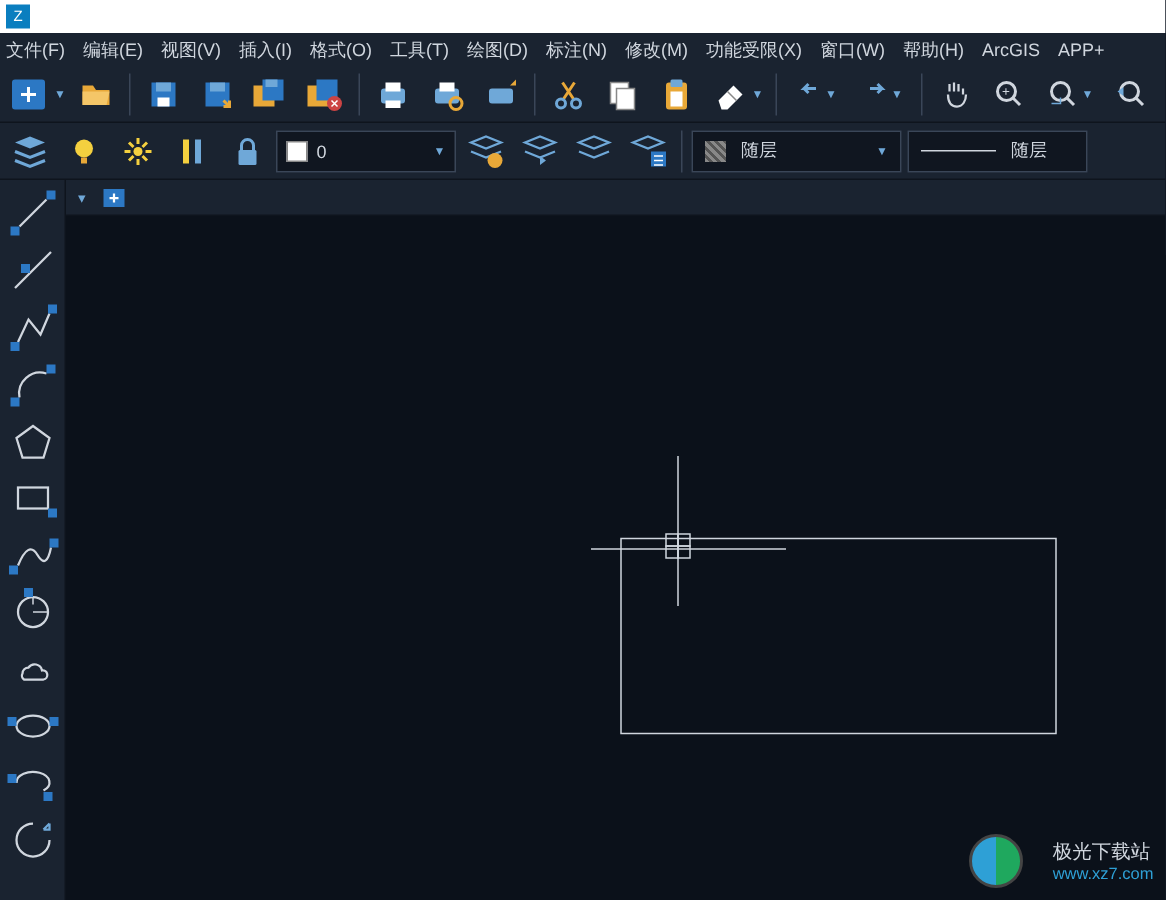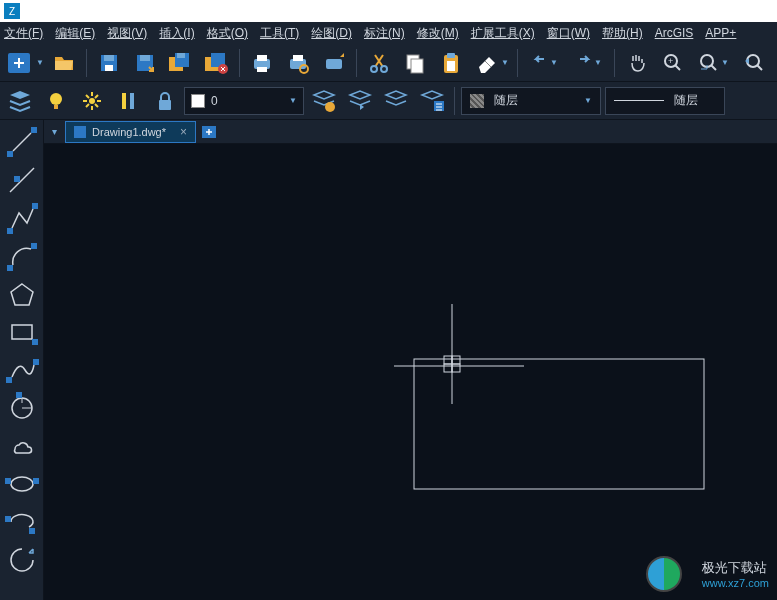--- a/index.html
+++ b/index.html
@@ -1,20 +1,20 @@
 <!DOCTYPE html>
 <html><head>
 <meta charset="utf-8">
 <style>
 * { margin: 0; padding: 0; box-sizing: border-box; font-family: "Microsoft YaHei", Arial, sans-serif; }
 body { width: 777px; height: 600px; background: #1a2330; overflow: hidden; position: relative; }
 .titlebar { height: 22px; background: #fff; display: flex; align-items: center; padding-left: 4px; font-size: 12px; color: #222; }
 .titlebar .app-icon { width: 16px; height: 16px; background: #0a7ebf; margin-right: 4px; display: flex; align-items: center; justify-content: center; color: #fff; font-size: 10px; }
 .menubar { height: 22px; background: #1a2330; display: flex; align-items: center; padding: 0 4px; gap: 12px; font-size: 12px; color: #d0d6de; }
-.menubar .item { cursor: pointer; text-decoration: underline; }
+.menubar .item { cursor: pointer; }
 .toolbar1 { height: 38px; background: #1a2330; display: flex; align-items: center; padding: 2px 4px; gap: 4px; border-bottom: 1px solid #0e141d; }
 .tbtn { width: 32px; height: 32px; display: flex; align-items: center; justify-content: center; cursor: pointer; border-radius: 2px; }
 .tbtn.wide { width: 40px; }
 .sep { width: 1px; height: 28px; background: #3a4658; margin: 0 2px; }
 .dd-arrow { color: #6fa8d8; font-size: 8px; }
 .toolbar2 { height: 38px; background: #1a2330; display: flex; align-items: center; padding: 2px 4px; gap: 4px; border-bottom: 1px solid #0e141d; }
 .layer-dd { height: 28px; background: #101620; border: 1px solid #3a4658; display: flex; align-items: center; padding: 0 6px; gap: 6px; min-width: 120px; }
 .layer-dd .swatch { width: 14px; height: 14px; background: #fff; border: 1px solid #888; }
 .layer-dd .txt { color: #d0d6de; font-size: 12px; flex: 1; }
 .ltype-dd { height: 28px; background: #101620; border: 1px solid #3a4658; display: flex; align-items: center; padding: 0 8px; gap: 10px; min-width: 140px; }
@@ -50,21 +50,21 @@
 <div class="menubar">
   <span class="item">文件(F)</span>
   <span class="item">编辑(E)</span>
   <span class="item">视图(V)</span>
   <span class="item">插入(I)</span>
   <span class="item">格式(O)</span>
   <span class="item">工具(T)</span>
   <span class="item">绘图(D)</span>
   <span class="item">标注(N)</span>
   <span class="item">修改(M)</span>
-  <span class="item">扩展工具(X)</span>
+  <span class="item">功能受限(X)</span>
   <span class="item">窗口(W)</span>
   <span class="item">帮助(H)</span>
   <span class="item">ArcGIS</span>
   <span class="item">APP+</span>
 </div>
 
 <div class="toolbar1">
   <div class="tbtn wide">
       <svg width="32" height="28">
         <rect x="4" y="4" width="22" height="20" fill="#2c78c4" rx="2"></rect>
@@ -353,25 +353,20 @@
         <svg width="30" height="30">
           <path d="M15 4 A11 11 0 1 0 26 15" stroke="#d0d6de" stroke-width="1.5" fill="none"></path>
           <path d="M22 8l4-4M26 4v4h-4" stroke="#6fa8d8" stroke-width="1.5" fill="none"></path>
         </svg>
       </div>
   </div>
 
   <div class="canvas-area">
     <div class="tabbar">
       <span style="color:#6fa8d8;font-size:10px;margin-right:6px">▾</span>
-      <div class="filetab">
-        <div class="ficon"></div>
-        <span>Drawing1.dwg*</span>
-        <span class="close">×</span>
-      </div>
       <div class="newtab">
           <svg width="16" height="14">
             <rect x="1" y="1" width="14" height="12" fill="#2c78c4"></rect>
             <path d="M5 7h6M8 4v6" stroke="#fff" stroke-width="1.5"></path>
           </svg>
         </div>
     </div>
     <div class="canvas">
       <svg viewBox="0 0 733 456">
         <rect x="370" y="215" width="290" height="130" fill="none" stroke="#d0d6de" stroke-width="1"></rect>

